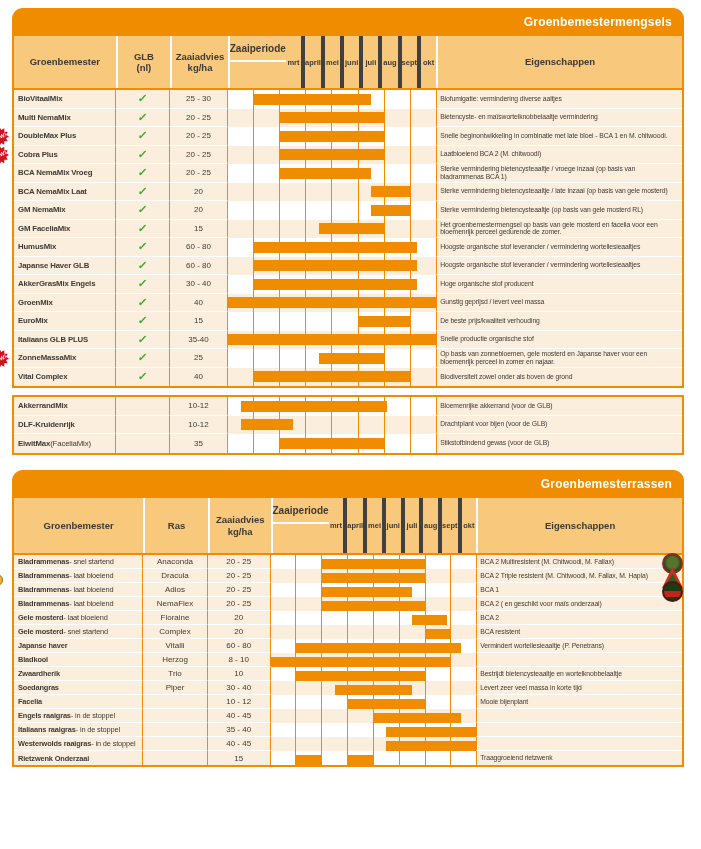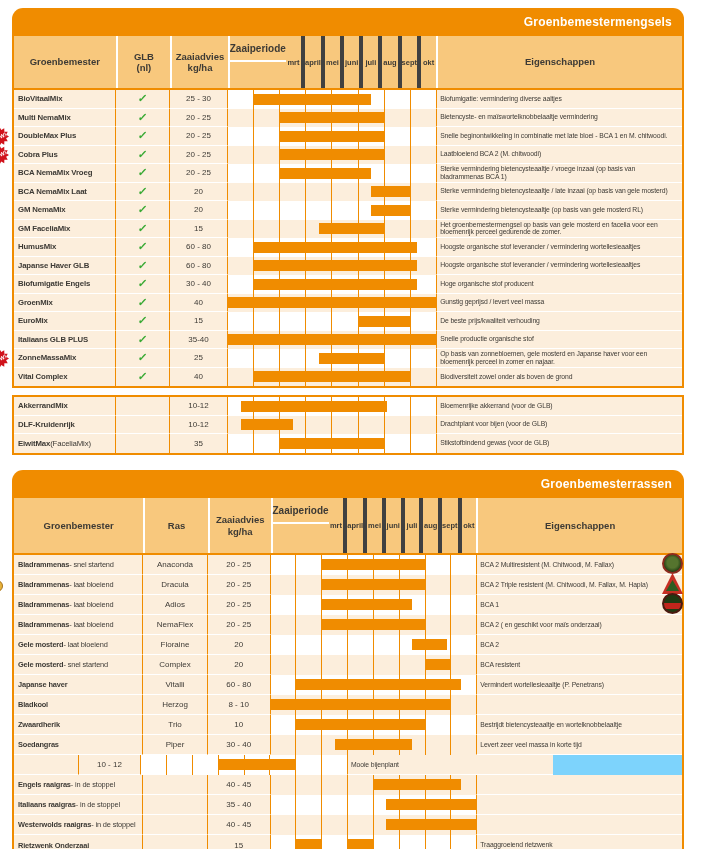--- a/index.html
+++ b/index.html
@@ -15,24 +15,24 @@
 .hcell{display:flex;flex-direction:column;align-items:center;justify-content:center;text-align:center;
   font-weight:bold;font-size:9.5px;line-height:1.2;border-left:2px solid #fff}
 .hdr>.hcell:first-child{border-left:none}
 .hcol{display:flex;flex-direction:row;border-left:2px solid #fff}
 .plabel{height:26px;display:flex;align-items:center;justify-content:center;font-weight:bold;
   font-size:10px;border-bottom:2px solid #fff}
 .months{flex:1;display:flex}
 .mcell{flex:1;display:flex;align-items:center;justify-content:center;font-weight:bold;font-size:7.5px;
   border-left:4px solid #404040}
 .months .mcell:first-child{border-left:none}
-.body{border:2px solid var(--or);border-top:none;background:#7dd3fc}
+.body{border:2px solid var(--or);border-top:none;background:#fca5a5}
 .body.gap{margin-top:7px;border-top:2px solid var(--or)}
 .trow{display:flex;height:18.5px;position:relative}
-#t2 .trow{height:20px}
+#t2 .trow{height:14px}
 .cell{background:var(--cream);border-right:1px solid var(--or);border-bottom:1px solid #fff;
   display:flex;align-items:center;overflow:hidden}
 .trow:last-child .cell{border-bottom:none}
 .cell.name{padding-left:4px;font-size:7.8px;font-weight:bold;letter-spacing:-.15px;white-space:nowrap}
 .nsfx{font-weight:normal}
 .cell.c2,.cell.adv{justify-content:center;font-size:8px}
 .check{color:var(--grn);font-weight:bold;font-size:11px;transform:skewX(-8deg)}
 .cell.gantt{background:#fff;border-right:none;border-bottom:none;position:relative;padding:0;overflow:visible}
 .cell.gantt.alt{background:var(--cream)}
 .gseg{flex:1;height:100%;border-left:1px solid var(--or)}
@@ -350,21 +350,21 @@
           <div class="gseg"></div>
           <div class="gseg"></div>
           <div class="bar" style="left: 12.5%; width: 78.125%;"></div>
         </div>
         <div class="cell props">
           <span>Hoogste organische stof leverancier / vermindering wortellesieaaltjes</span>
         </div>
       </div>
       <div class="trow">
         <div class="cell name">
-          <span class="nm">Biofumigatie Engels</span>
+          <span class="nm">AkkerGrasMix Engels</span>
         </div>
         <div class="cell c2">
           <span class="check">✓</span>
         </div>
         <div class="cell adv">
           <span>30 - 40</span>
         </div>
         <div class="cell gantt">
           <div class="gseg"></div>
           <div class="gseg"></div>
@@ -864,20 +864,23 @@
           <div class="gseg"></div>
           <div class="gseg"></div>
           <div class="gseg"></div>
           <div class="bar" style="left: 31.25%; width: 37.5%;"></div>
         </div>
         <div class="cell props">
           <span>Levert zeer veel massa in korte tijd</span>
         </div>
       </div>
       <div class="trow">
+        <div class="cell name">
+          <span class="nm">Facelia</span>
+        </div>
         <div class="cell c2"></div>
         <div class="cell adv">
           <span>10 - 12</span>
         </div>
         <div class="cell gantt">
           <div class="gseg"></div>
           <div class="gseg"></div>
           <div class="gseg"></div>
           <div class="gseg"></div>
           <div class="gseg"></div>

